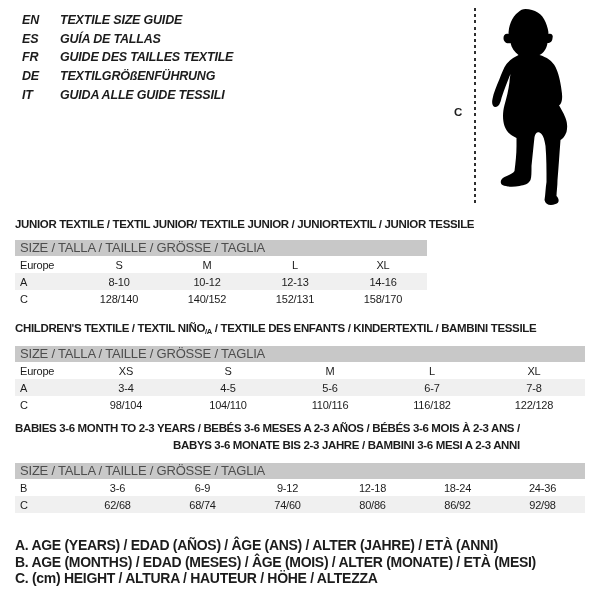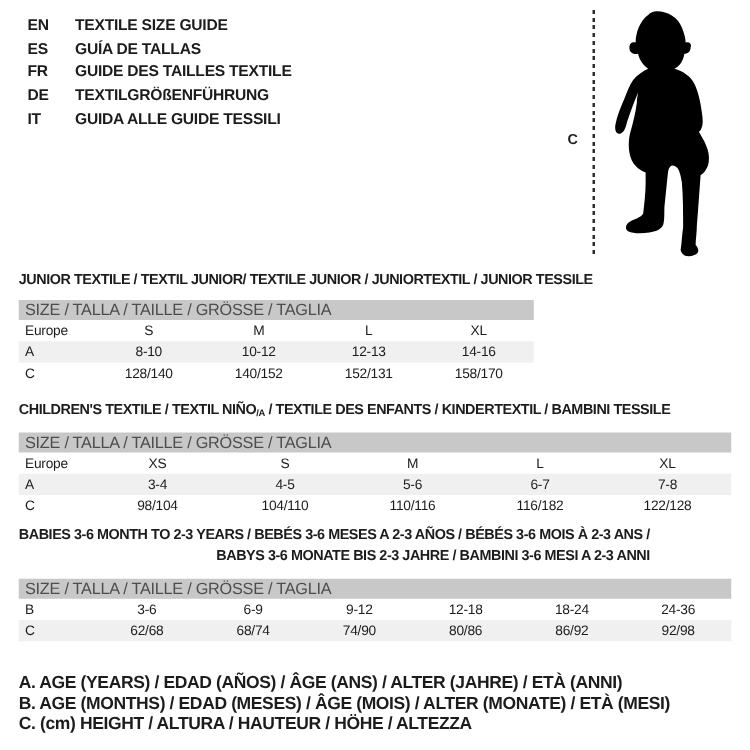--- a/index.html
+++ b/index.html
@@ -2,21 +2,21 @@
 <html style="--text: #1c1c1c; --table-header-bg: #c8c8c8; --table-header-text: #4d4d4d; --row-stripe: #f0f0f0; --silhouette: #000000;"><head>
 <meta charset="utf-8">
 <style>
   html,body { margin:0; padding:0; background:#fff; }
   .page {
     position:relative; width:600px; height:600px; background:#fff;
     font-family:"Liberation Sans", sans-serif; color:var(--text,#1c1c1c);
     overflow:hidden;
   }
   
-  .lang { position:absolute; top:11px; left:22px; }
+  .lang { position:absolute; top:11px; left:22px;font-style:italic; }
   .lang-row { display:flex; height:18.6px; align-items:center;
     font-weight:bold; font-size:12.5px; letter-spacing:-0.2px; white-space:nowrap; }
   .lang-code { width:38px; }
   
   .figure { position:absolute; top:0; left:440px; width:160px; height:215px; }
   .dash-line { position:absolute; left:34px; top:8px; width:2px; height:198px;
     background:repeating-linear-gradient(to bottom, #2e2e2e 0 3px, transparent 3px 6.2px); }
   .fig-label { position:absolute; left:14px; top:106px; font-weight:bold; font-size:11.5px; }
   .silhouette { position:absolute; left:46px; top:8px; }
   
@@ -170,21 +170,21 @@
         <span class="cell">6-9</span>
         <span class="cell">9-12</span>
         <span class="cell">12-18</span>
         <span class="cell">18-24</span>
         <span class="cell">24-36</span>
       </div>
       <div class="trow">
         <span class="cell-label">C</span>
         <span class="cell">62/68</span>
         <span class="cell">68/74</span>
-        <span class="cell">74/90</span>
+        <span class="cell">74/60</span>
         <span class="cell">80/86</span>
         <span class="cell">86/92</span>
         <span class="cell">92/98</span>
       </div>
     </div>
   </div>
 
   <div class="footnotes">
     <div>A. AGE (YEARS) / EDAD (AÑOS) / ÂGE (ANS) / ALTER (JAHRE) / ETÀ (ANNI)</div>
     <div>B. AGE (MONTHS) / EDAD (MESES) / ÂGE (MOIS) / ALTER (MONATE) / ETÀ (MESI)</div>

